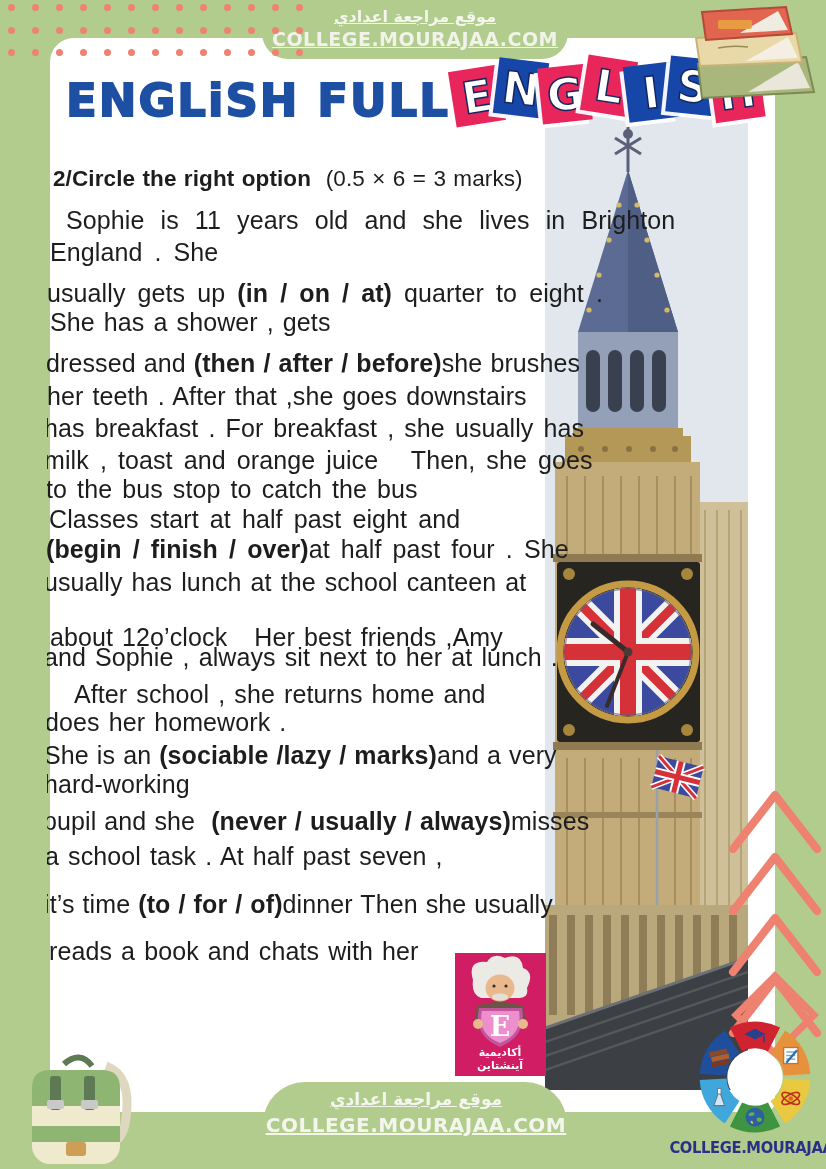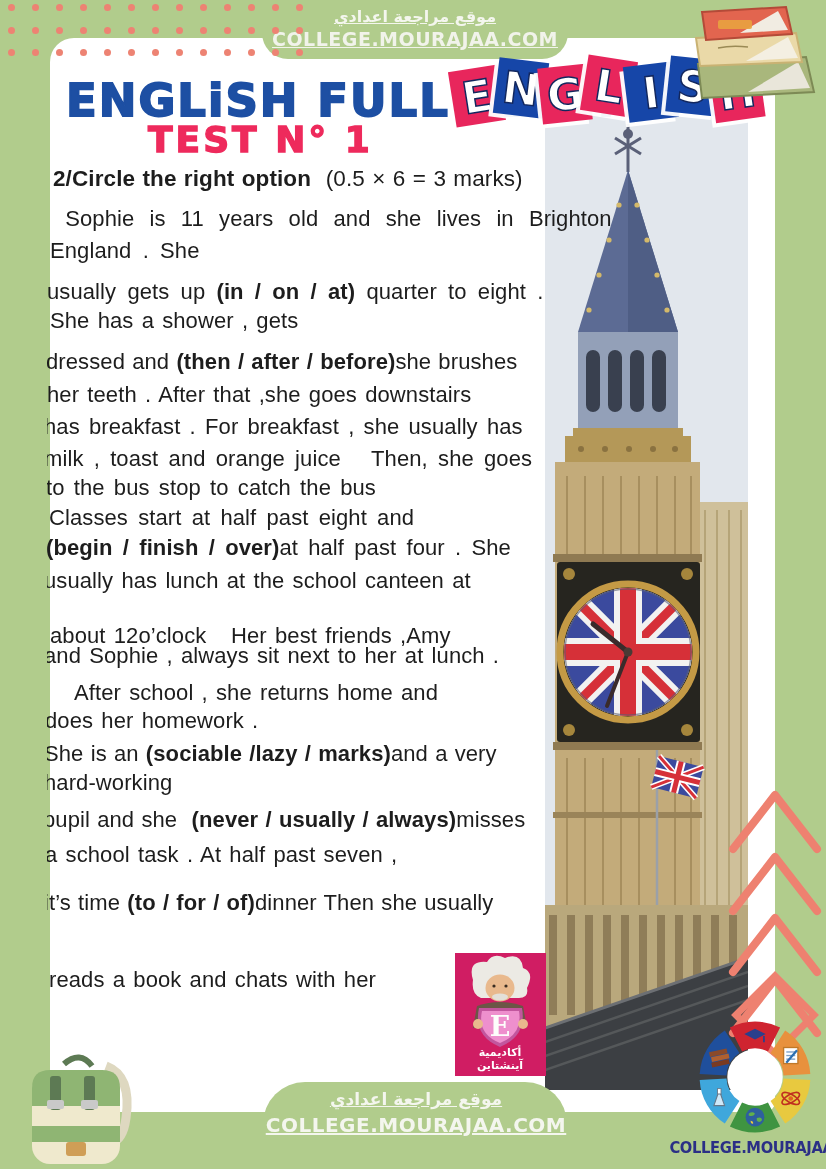--- a/index.html
+++ b/index.html
@@ -11,21 +11,21 @@
   .page{
     position:absolute;left:50px;top:38px;width:725px;height:1074px;
     background:#ffffff;border-radius:24px 18px 10px 34px;z-index:5;
   }
   
   .photo{position:absolute;left:545px;top:110px;width:203px;height:980px;z-index:10;}
   
   .einstein{position:absolute;left:455px;top:950px;width:91px;height:126px;z-index:12;}
   
   .doc-line{
-    position:absolute;z-index:30;color:#1d1d1d;font-size:22px;
+    position:absolute;z-index:30;color:#1d1d1d;font-size:25px;
     white-space:pre;letter-spacing:0.1px;line-height:1;
   }
   .doc-line b{font-weight:700;}
   .doc-line.big{font-size:22.5px;}
   
   .strip{position:absolute;background:#b1cc8c;z-index:40;}
   .strip.left{left:0;top:0;width:47px;height:1169px;}
   .strip.right{left:775px;top:0;width:51px;height:1169px;}
   .strip.top{left:0;top:0;width:826px;height:38px;}
   .strip.bottom{left:0;top:1112px;width:826px;height:57px;}
@@ -269,37 +269,36 @@
       <div class="doc-line" style="left: 44px; top: 570px; word-spacing: 2px;"><span>usually has lunch at the school canteen at</span></div>
       <div class="doc-line" style="left: 50px; top: 625px; word-spacing: 2px;"><span>about 12o’clock   Her best friends ,Amy</span></div>
       <div class="doc-line" style="left: 44px; top: 645px; word-spacing: 2px; text-align: center;"><span>and Sophie , always sit next to her at lunch .</span></div>
       <div class="doc-line" style="left: 50px; top: 682px; word-spacing: 2px; padding-left: 24px;"><span>After school , she returns home and</span></div>
       <div class="doc-line" style="left: 45px; top: 710px; word-spacing: 2px;"><span>does her homework .</span></div>
       <div class="doc-line" style="left: 44px; top: 743px; word-spacing: 1px;"><span>She is an </span><b>(sociable /lazy / marks)</b><span>and a very</span></div>
       <div class="doc-line" style="left: 44px; top: 772px; word-spacing: 1px;"><span>hard-working</span></div>
       <div class="doc-line" style="left: 43px; top: 809px; word-spacing: 1px;"><span>pupil and she  </span><b>(never / usually / always)</b><span>misses</span></div>
       <div class="doc-line" style="left: 45px; top: 844px; word-spacing: 2px;"><span>a school task . At half past seven ,</span></div>
       <div class="doc-line" style="left: 44px; top: 892px; word-spacing: 1px;"><span>it’s time </span><b>(to / for / of)</b><span>dinner Then she usually</span></div>
-      <div class="doc-line" style="left: 49px; top: 969px; word-spacing: 2px;"><span>reads a book and chats with her</span></div>
+      <div class="doc-line" style="left: 49px; top: 939px; word-spacing: 2px;"><span>reads a book and chats with her</span></div>
     </div>
 
   <div class="strip top"></div>
   <div class="strip left"></div>
   <div class="strip right"></div>
   <div class="strip bottom"></div>
   <div class="bubble top"></div>
   <div class="bubble bottom"></div>
 
   <div class="site-ar hdr-ar">موقع مراجعة اعدادي</div>
   <div class="site-url hdr-url">COLLEGE.MOURAJAA.COM</div>
   <div class="site-ar ftr-ar">موقع مراجعة اعدادي</div>
   <div class="site-url ftr-url">COLLEGE.MOURAJAA.COM</div>
 
   <div class="title1">ENGLiSH FULL TERM</div>
-  <div class="title2">TEST N° 1</div>
 
   <div class="wordart" id="wordart">
       <div class="wa-letter" style="left: 0px; top: 16px; background: rgb(232, 38, 92); transform: rotate(-9deg);">E</div>
       <div class="wa-letter" style="left: 44px; top: 8px; background: rgb(22, 70, 168); transform: rotate(7deg);">N</div>
       <div class="wa-letter" style="left: 88px; top: 14px; background: rgb(232, 38, 92); transform: rotate(-6deg);">G</div>
       <div class="wa-letter" style="left: 132px; top: 6px; background: rgb(232, 38, 92); transform: rotate(9deg);">L</div>
       <div class="wa-letter" style="left: 174px; top: 12px; background: rgb(22, 70, 168); transform: rotate(-7deg);">I</div>
       <div class="wa-letter" style="left: 216px; top: 6px; background: rgb(22, 70, 168); transform: rotate(6deg);">S</div>
       <div class="wa-letter" style="left: 260px; top: 12px; background: rgb(232, 38, 92); transform: rotate(-8deg);">H</div>
     </div>

